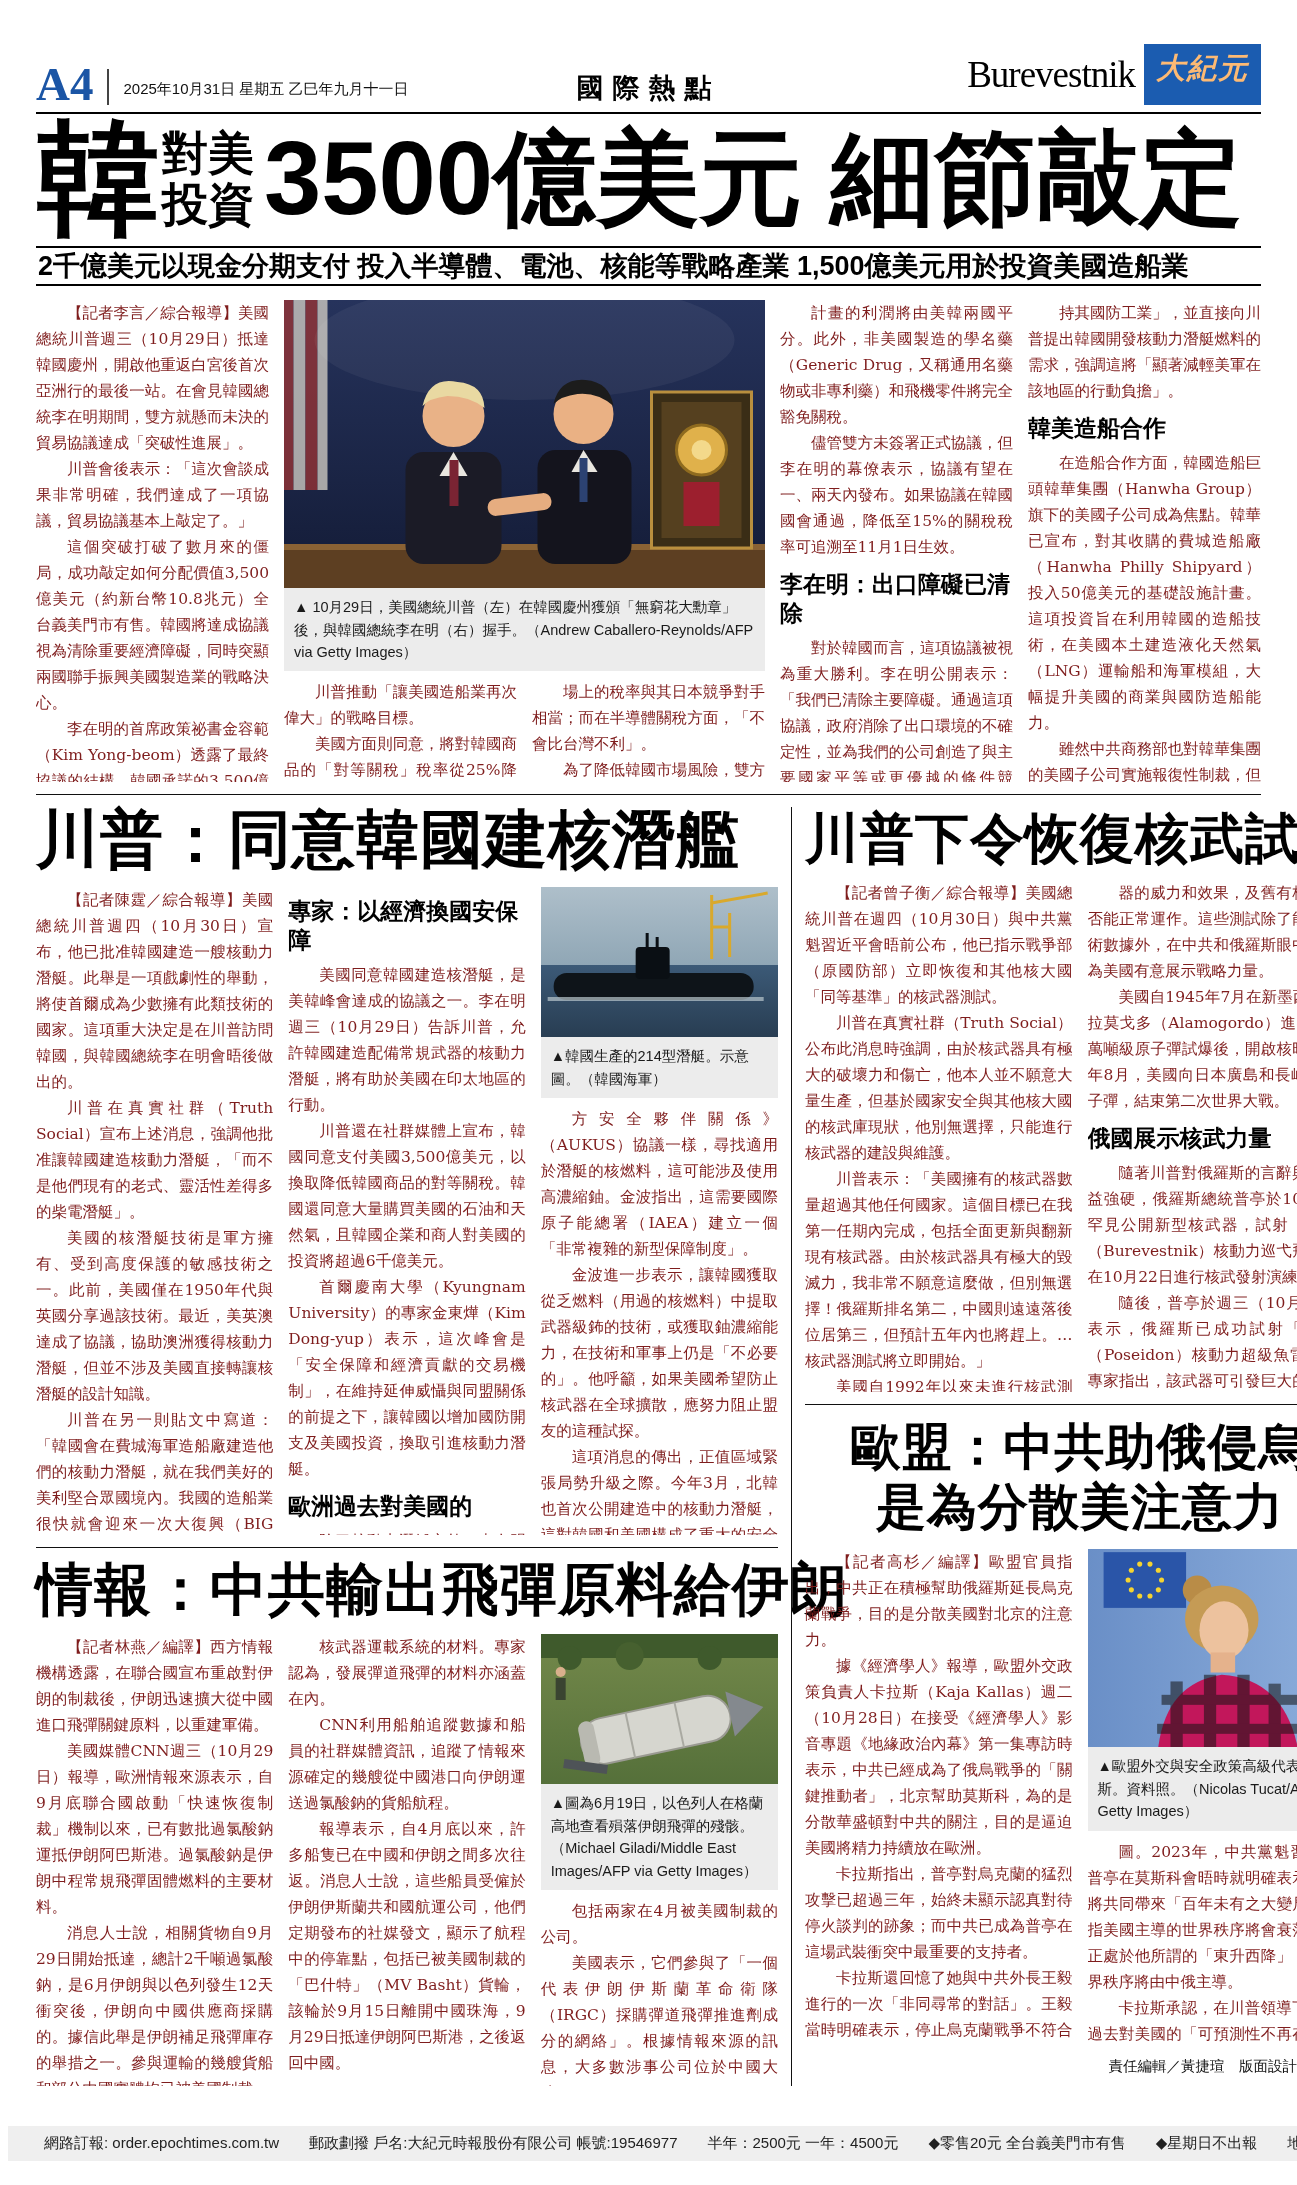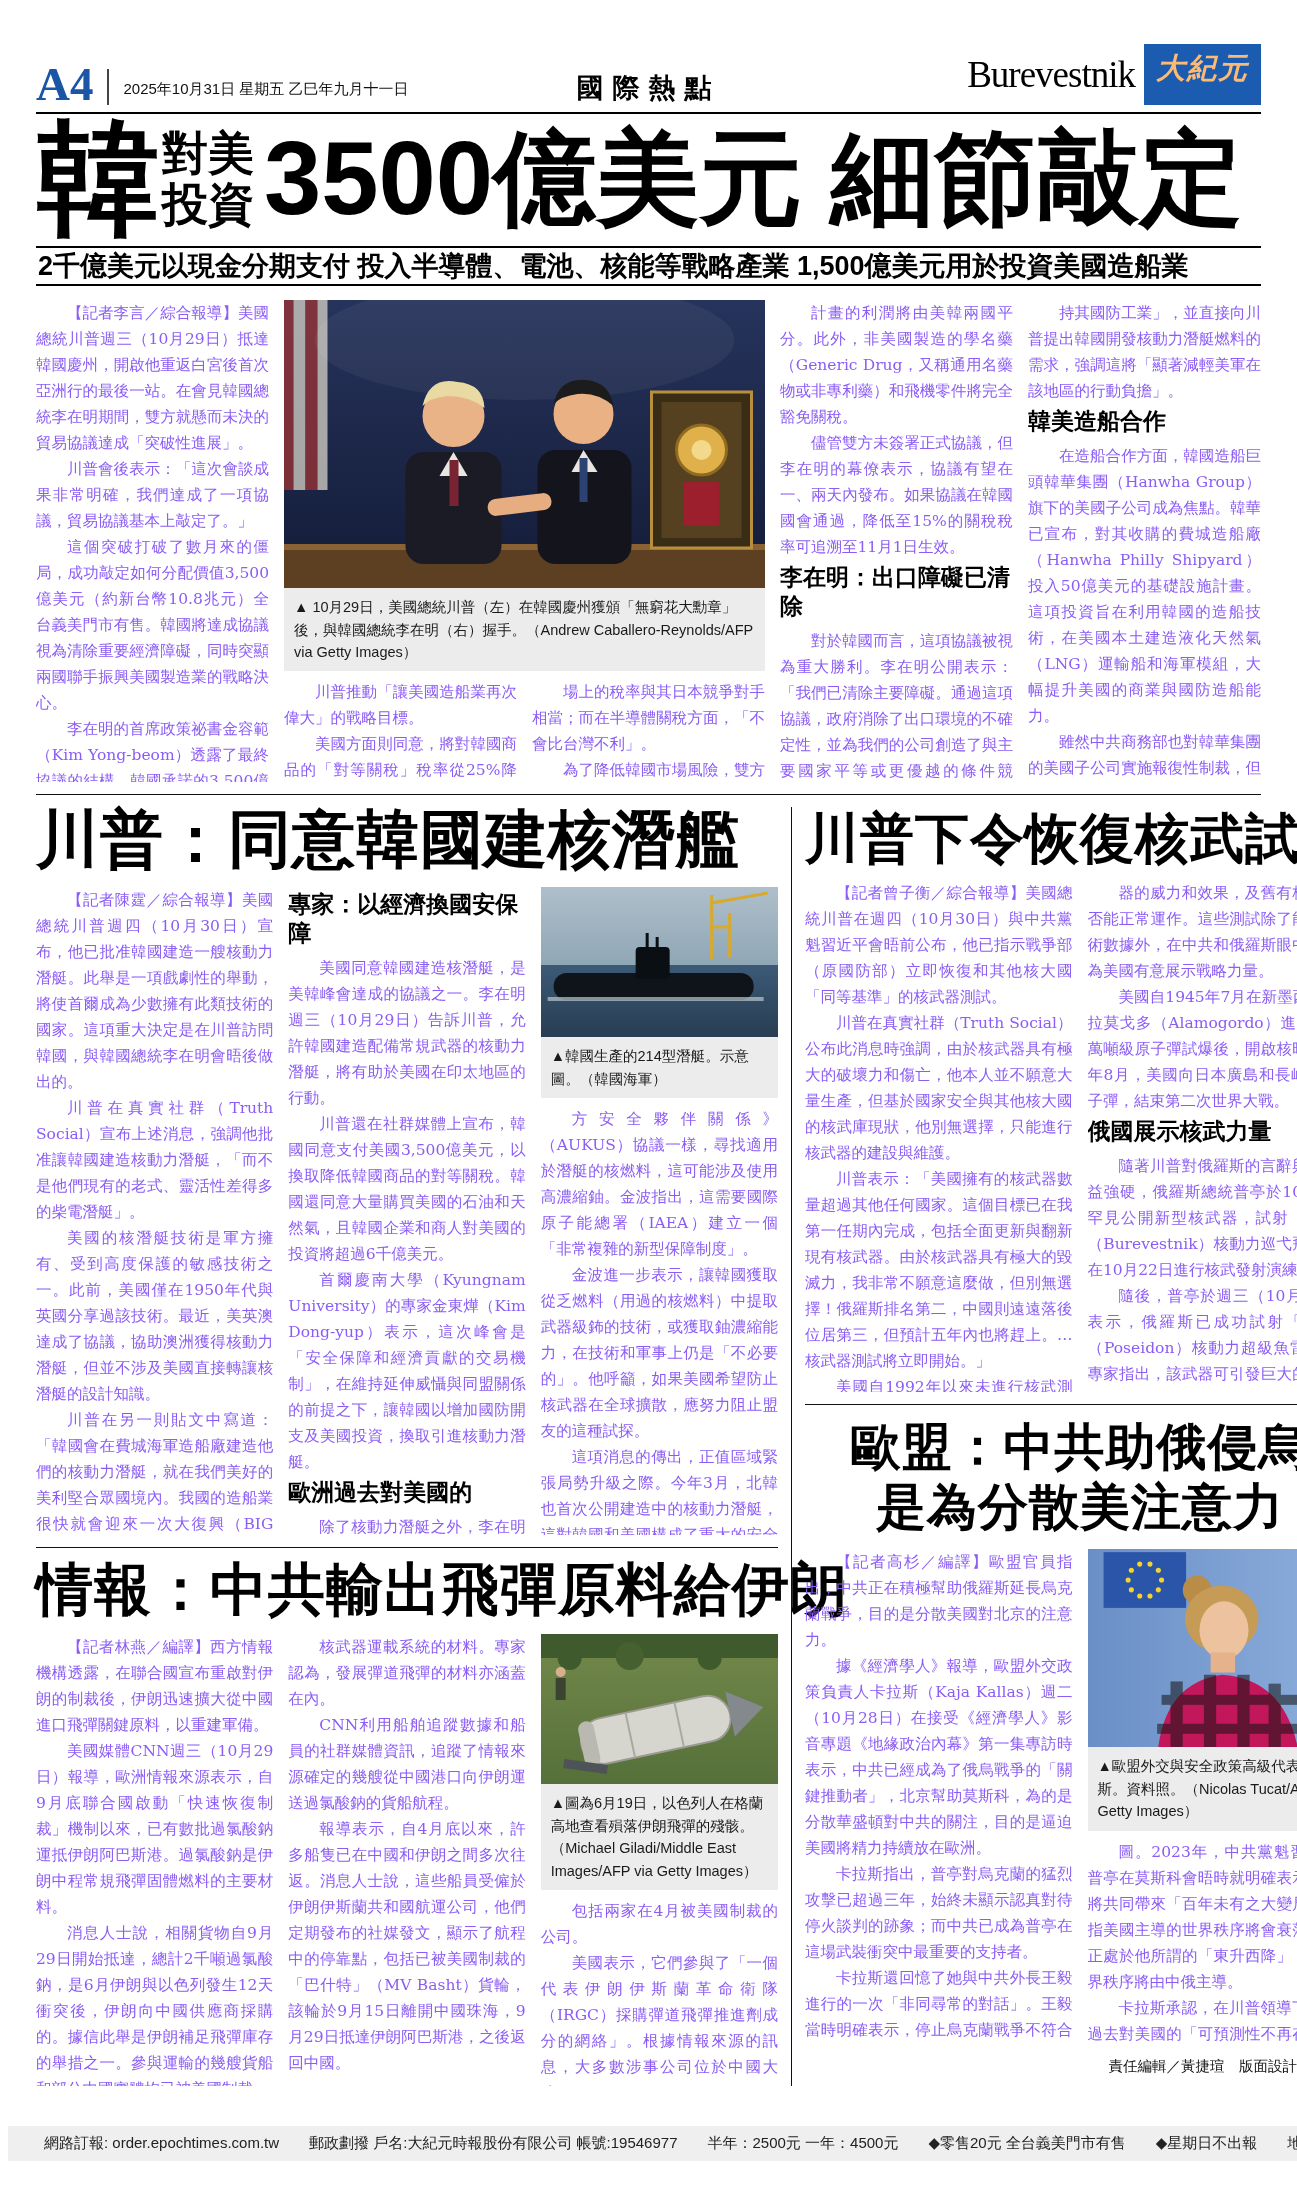--- a/index.html
+++ b/index.html
@@ -42,25 +42,25 @@
              font-size:46px; line-height:1.1; margin:0 10px 0 4px; }
   .hl-main { font-size:103px; line-height:.92; white-space:nowrap; letter-spacing:0px; flex:1; }
   .lead-sub {
     margin:10px 36px 0; border-top:2px solid #000; border-bottom:2px solid #000;
     padding:0 2px; font-family:"Liberation Sans","DejaVu Sans",sans-serif;
     font-weight:700; font-size:27px; white-space:nowrap; overflow:hidden;
   }
   
   .para {
     font-size:15.5px; line-height:26px; text-align:justify; text-indent:2em;
-    color:#8b5cf6; margin:0;
+    color:#7f1d1d; margin:0;
   }
   .col-subhead {
     font-family:"Liberation Sans","DejaVu Sans",sans-serif;
-    font-size:23px; font-weight:800; line-height:1.25; margin:3px 0 7px;
+    font-size:23px; font-weight:800; line-height:1.25; margin:10px 0 7px;
   }
   .caption {
     background:#ececec; font-family:"Liberation Sans","DejaVu Sans",sans-serif;
     font-size:14.5px; line-height:1.55; padding:8px 10px; color:#1a1a1a;
     margin-bottom:8px;
   }
   .col { overflow:hidden; }
   
   .lead-grid {
     margin:14px 36px 0; display:grid; grid-template-columns:repeat(5,1fr);

